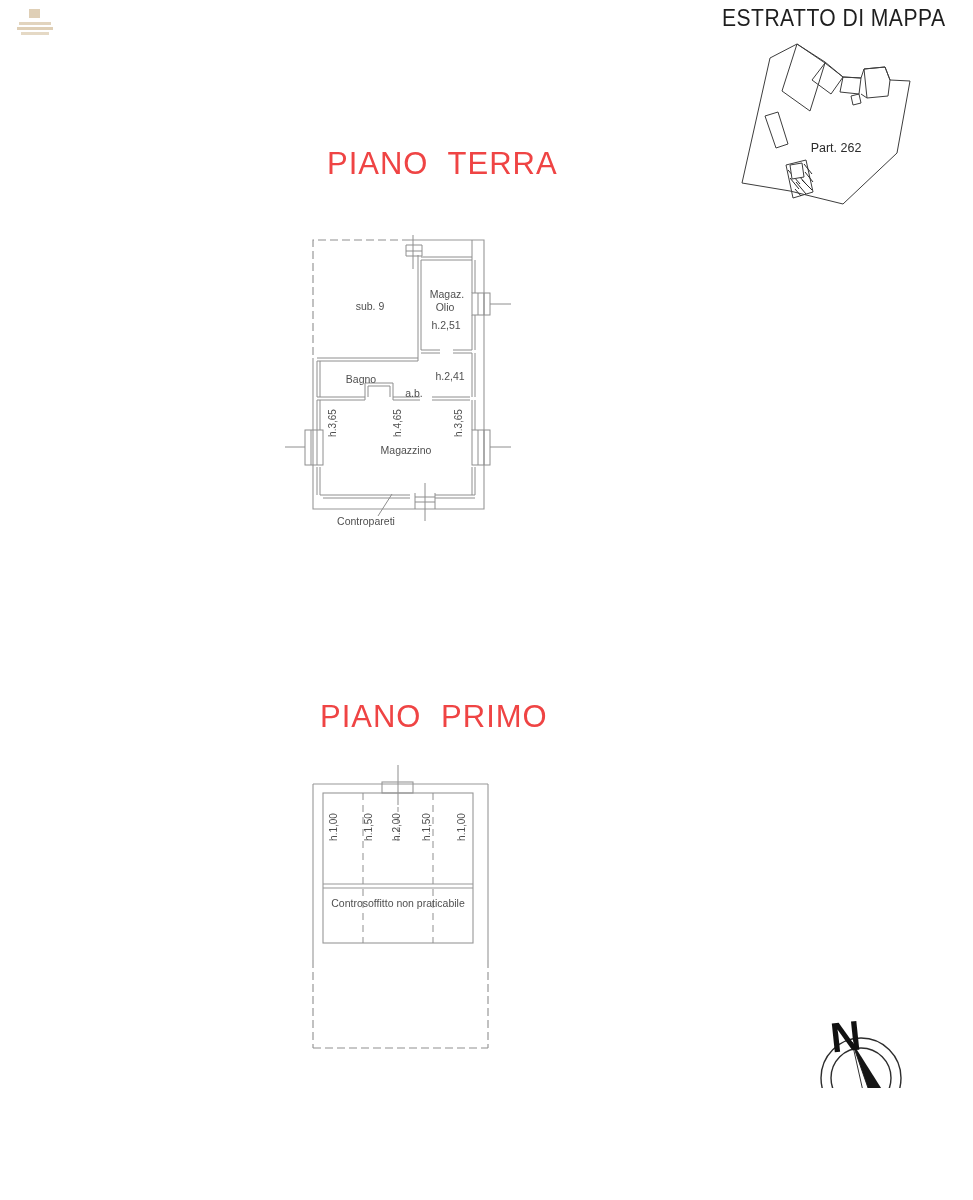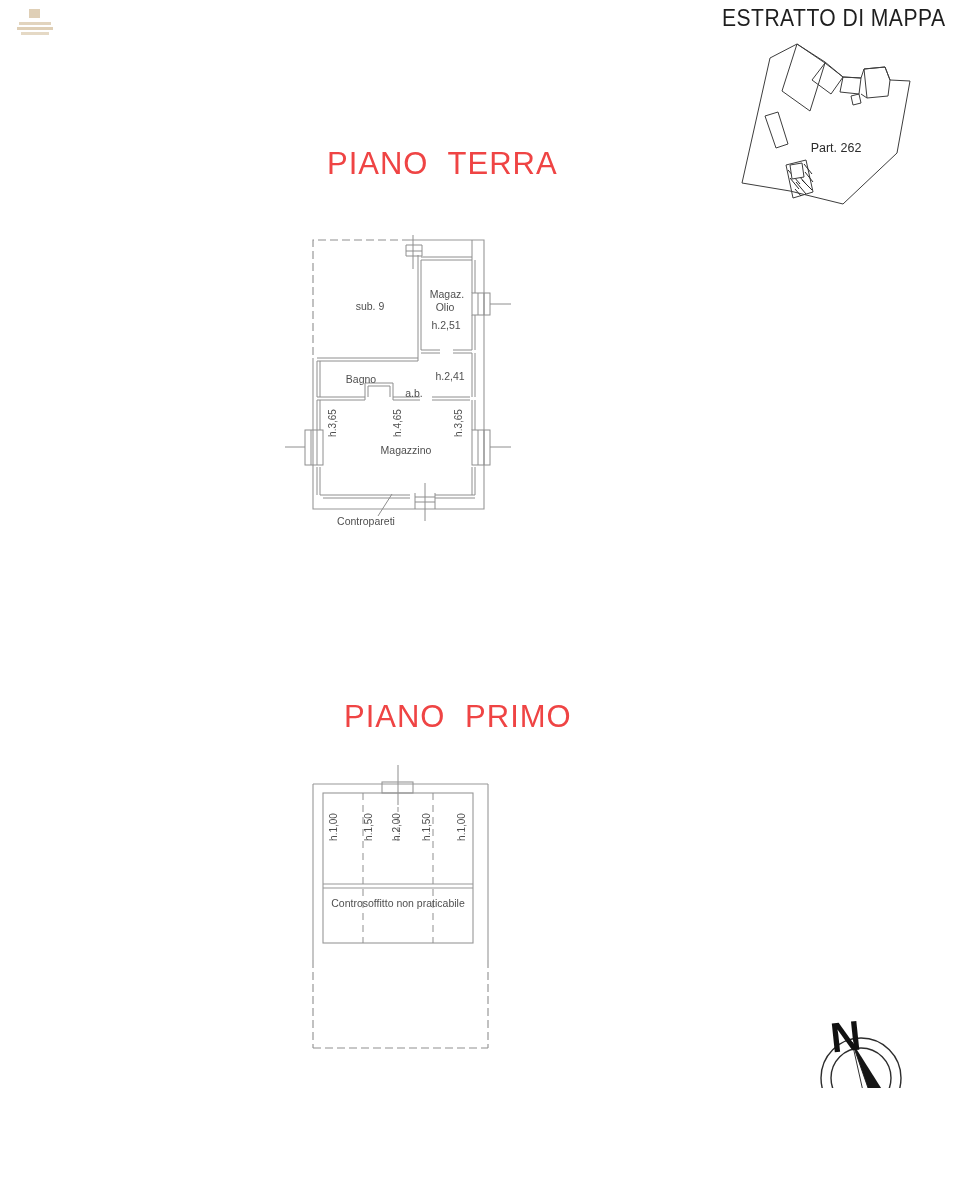--- a/index.html
+++ b/index.html
@@ -142,21 +142,21 @@
     <text class="plan-label" x="81" y="158" text-anchor="middle">Bagno</text>
     <text class="plan-label" x="134" y="172" text-anchor="middle">a.b.</text>
     <text class="plan-label" x="170" y="155" text-anchor="middle">h.2,41</text>
     <text class="plan-label-rot" x="56" y="198" text-anchor="middle" transform="rotate(-90 56 198)">h.3,65</text>
     <text class="plan-label-rot" x="121" y="198" text-anchor="middle" transform="rotate(-90 121 198)">h.4,65</text>
     <text class="plan-label-rot" x="182" y="198" text-anchor="middle" transform="rotate(-90 182 198)">h.3,65</text>
     <text class="plan-label" x="126" y="229" text-anchor="middle">Magazzino</text>
     <text class="plan-label" x="86" y="300" text-anchor="middle">Contropareti</text>
   </svg>
 
-  <div class="abs big-title" style="left:344px;top:701px">PIANO PRIMO</div>
+  <div class="abs big-title" style="left:320px;top:701px">PIANO PRIMO</div>
 
   <svg class="abs" style="left:280px;top:755px" width="240" height="310" viewBox="0 0 240 310">
     <g class="outline">
       <path d="M33,29 H208"></path>
       <path d="M33,29 V205"></path>
       <path d="M208,29 V205"></path>
       <rect x="43" y="38" width="150" height="150"></rect>
       <path d="M43,129 H193 M43,133 H193"></path>
       <g>
         <rect x="102" y="27" width="31" height="11"></rect>

